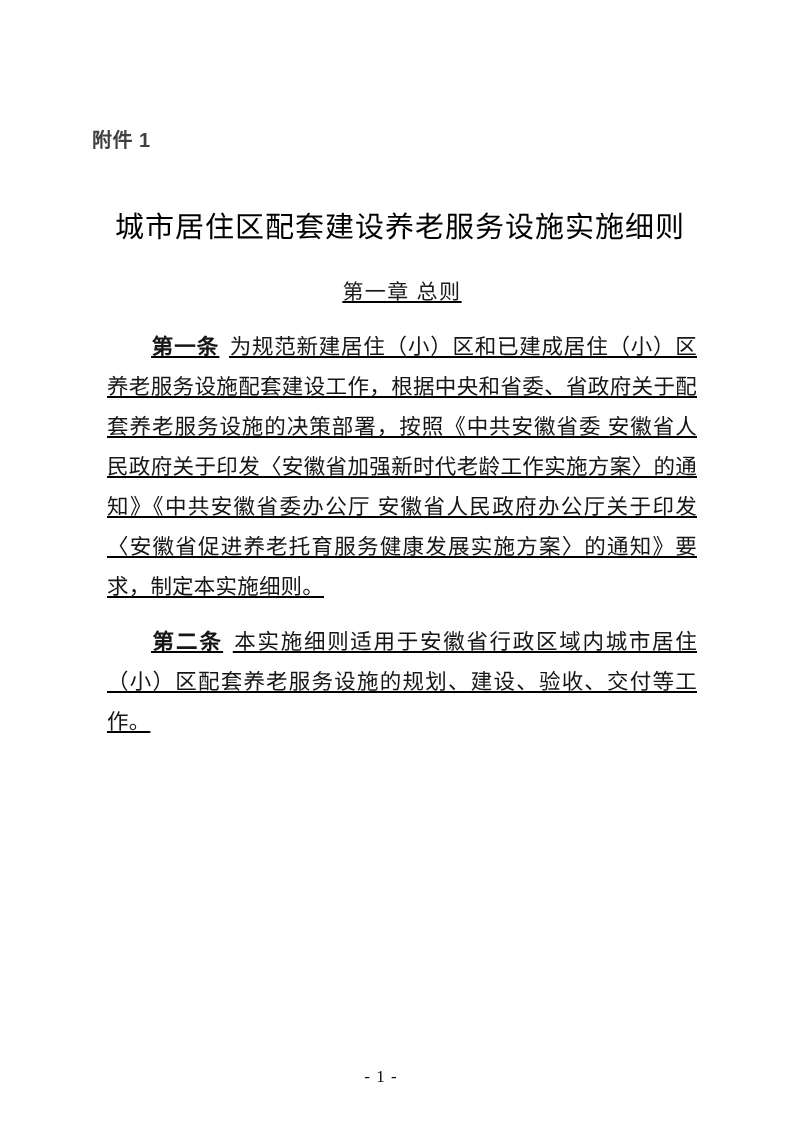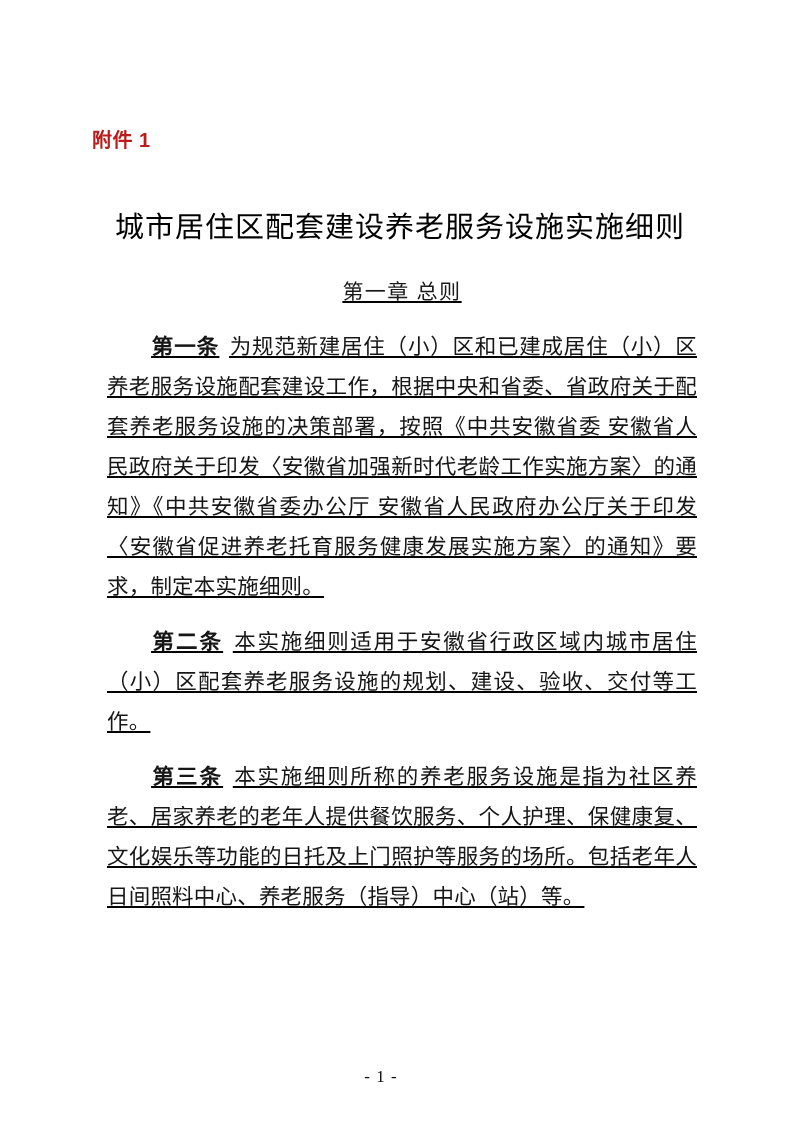--- a/index.html
+++ b/index.html
@@ -27,21 +27,21 @@
   .attachment-label {
     position: absolute;
     left: 92px;
     top: 126px;
     font-family: "Liberation Sans", "DejaVu Sans", sans-serif;
     font-weight: bold;
     font-size: 20px;
     line-height: 28px;
     letter-spacing: 0.5px;
     white-space: pre;
-    color: #b91c1c;
+    color: #404040;
   }
 
   
   .doc-title {
     position: absolute;
     left: 0;
     right: 0;
     top: 186px;
     text-align: center;
     font-family: "Liberation Serif", "DejaVu Serif", serif;
@@ -126,23 +126,20 @@
     <div class="chapter-heading">第一章 总则</div>
 
     <p class="para">
       <span class="indent"></span><span class="art-label">第一条</span><span class="gap"></span><span>为规范新建居住（小）区和已建成居住（小）区养老服务设施配套建设工作，根据中央和省委、省政府关于配套养老服务设施的决策部署，按照《中共安徽省委 安徽省人民政府关于印发〈安徽省加强新时代老龄工作实施方案〉的通知》《中共安徽省委办公厅 安徽省人民政府办公厅关于印发〈安徽省促进养老托育服务健康发展实施方案〉的通知》要求，制定本实施细则。</span>
     </p>
 
     <p class="para">
       <span class="indent"></span><span class="art-label">第二条</span><span class="gap"></span><span>本实施细则适用于安徽省行政区域内城市居住（小）区配套养老服务设施的规划、建设、验收、交付等工作。</span>
     </p>
 
-    <p class="para">
-      <span class="indent"></span><span class="art-label">第三条</span><span class="gap"></span><span>本实施细则所称的养老服务设施是指为社区养老、居家养老的老年人提供餐饮服务、个人护理、保健康复、文化娱乐等功能的日托及上门照护等服务的场所。包括老年人日间照料中心、养老服务（指导）中心（站）等。</span>
-    </p>
 
 
 
   </div>
 
   <div class="page-number">- 1 -</div>
 
 </div>
 
 </body></html>

